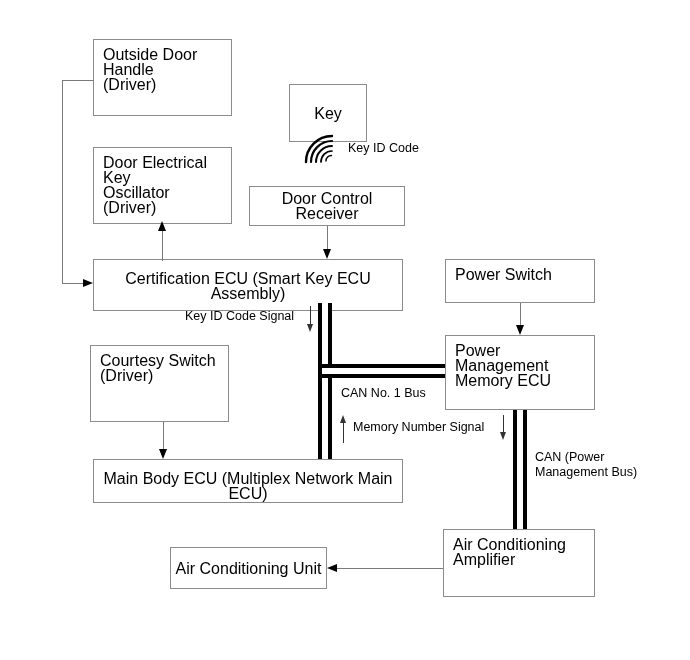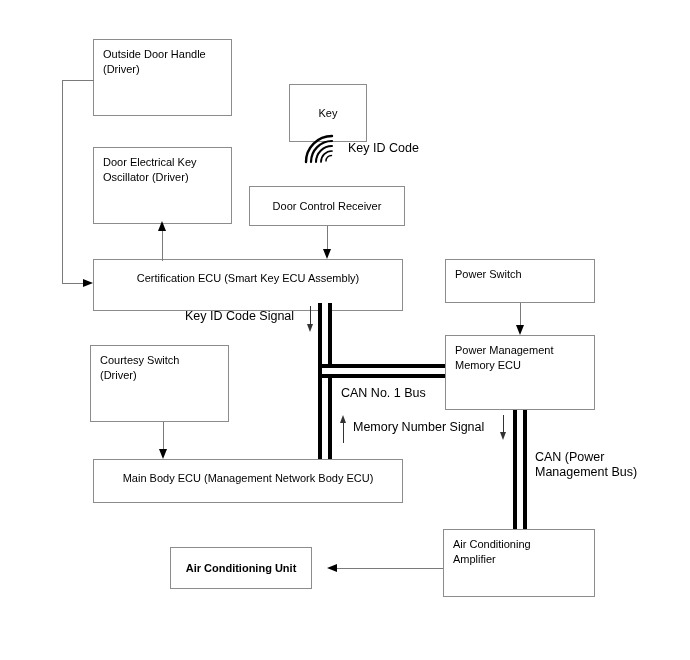--- a/index.html
+++ b/index.html
@@ -19,21 +19,21 @@
     background: #ffffff;
     overflow: hidden;
   }
 
   
   .box {
     position: absolute;
     box-sizing: border-box;
     border: 1px solid #8c8c8c;
     background: #ffffff;
-    font-size: 11px;
+    font-size: 16px;
     line-height: 15px;
     color: #000000;
   }
   .box .box-label {
     position: absolute;
     left: 9px;
     top: 7px;
     right: 5px;
     white-space: pre-line;
     text-align: left;
@@ -171,24 +171,24 @@
     <span class="box-label">Courtesy Switch
 (Driver)</span>
   </div>
 
   <div class="box" style="left:445px; top:335px; width:150px; height:75px;">
     <span class="box-label">Power Management
 Memory ECU</span>
   </div>
 
   <div class="box center-label-h" style="left:93px; top:459px; width:310px; height:44px;">
-    <span class="box-label">Main Body ECU (Management Network Body ECU)</span>
-  </div>
-
-  <div class="box center-label" style="left:170px; top:547px; width:142px; height:42px;font-weight:bold;">
+    <span class="box-label">Main Body ECU (Multiplex Network Main ECU)</span>
+  </div>
+
+  <div class="box center-label" style="left:170px; top:547px; width:157px; height:42px;">
     <span class="box-label">Air Conditioning Unit</span>
   </div>
 
   <div class="box" style="left:443px; top:529px; width:152px; height:68px;">
     <span class="box-label">Air Conditioning
 Amplifier</span>
   </div>
 
   <div class="hline" style="left:62px; top:80px; width:32px;"></div>
   <div class="vline" style="left:62px; top:80px; height:203px;"></div>

